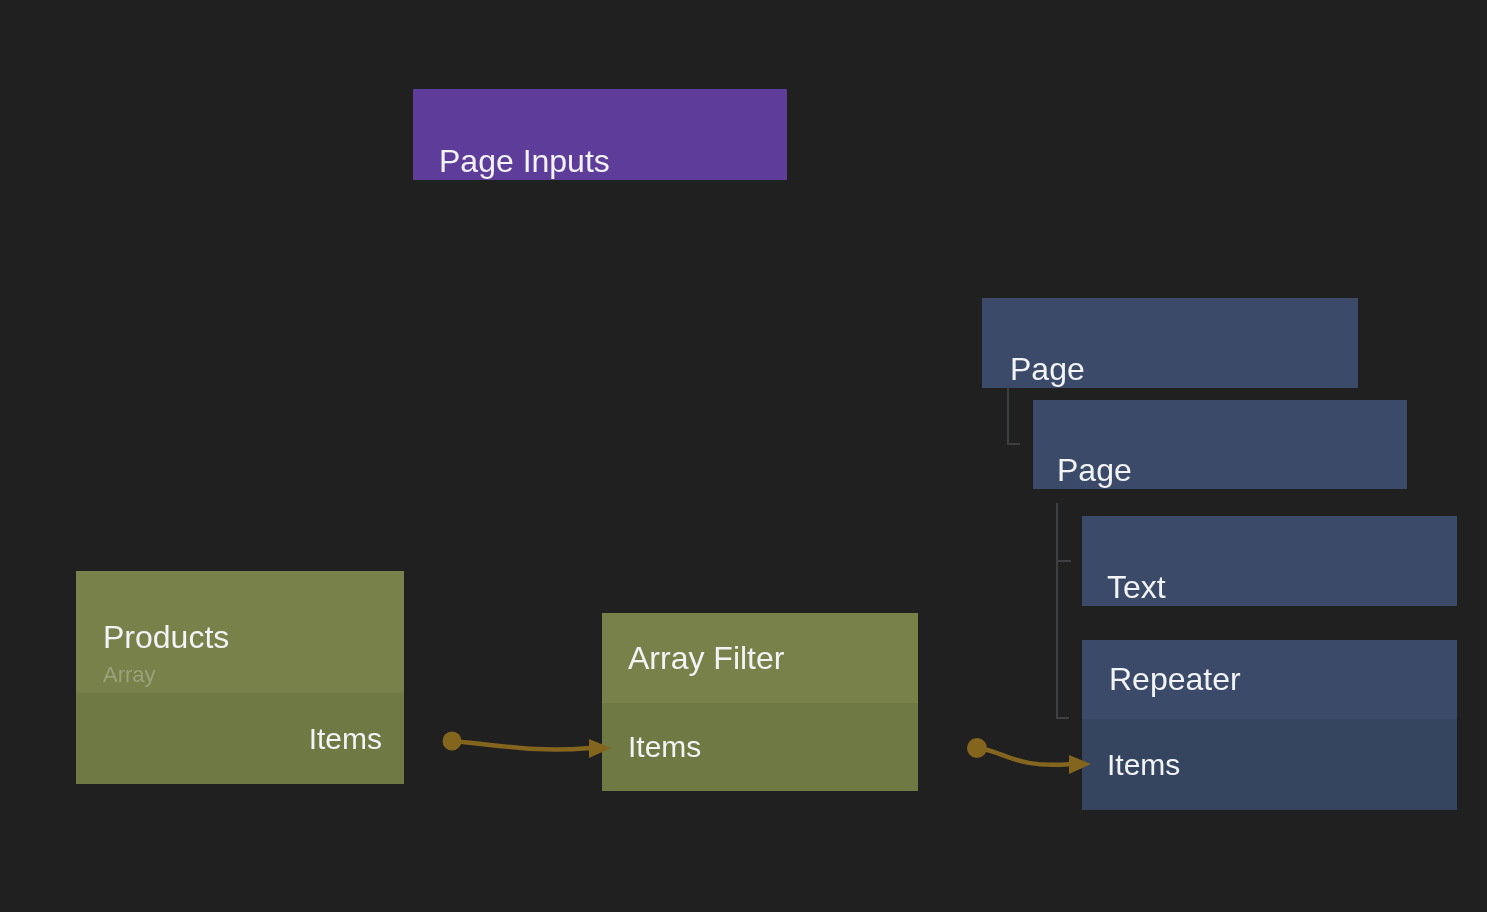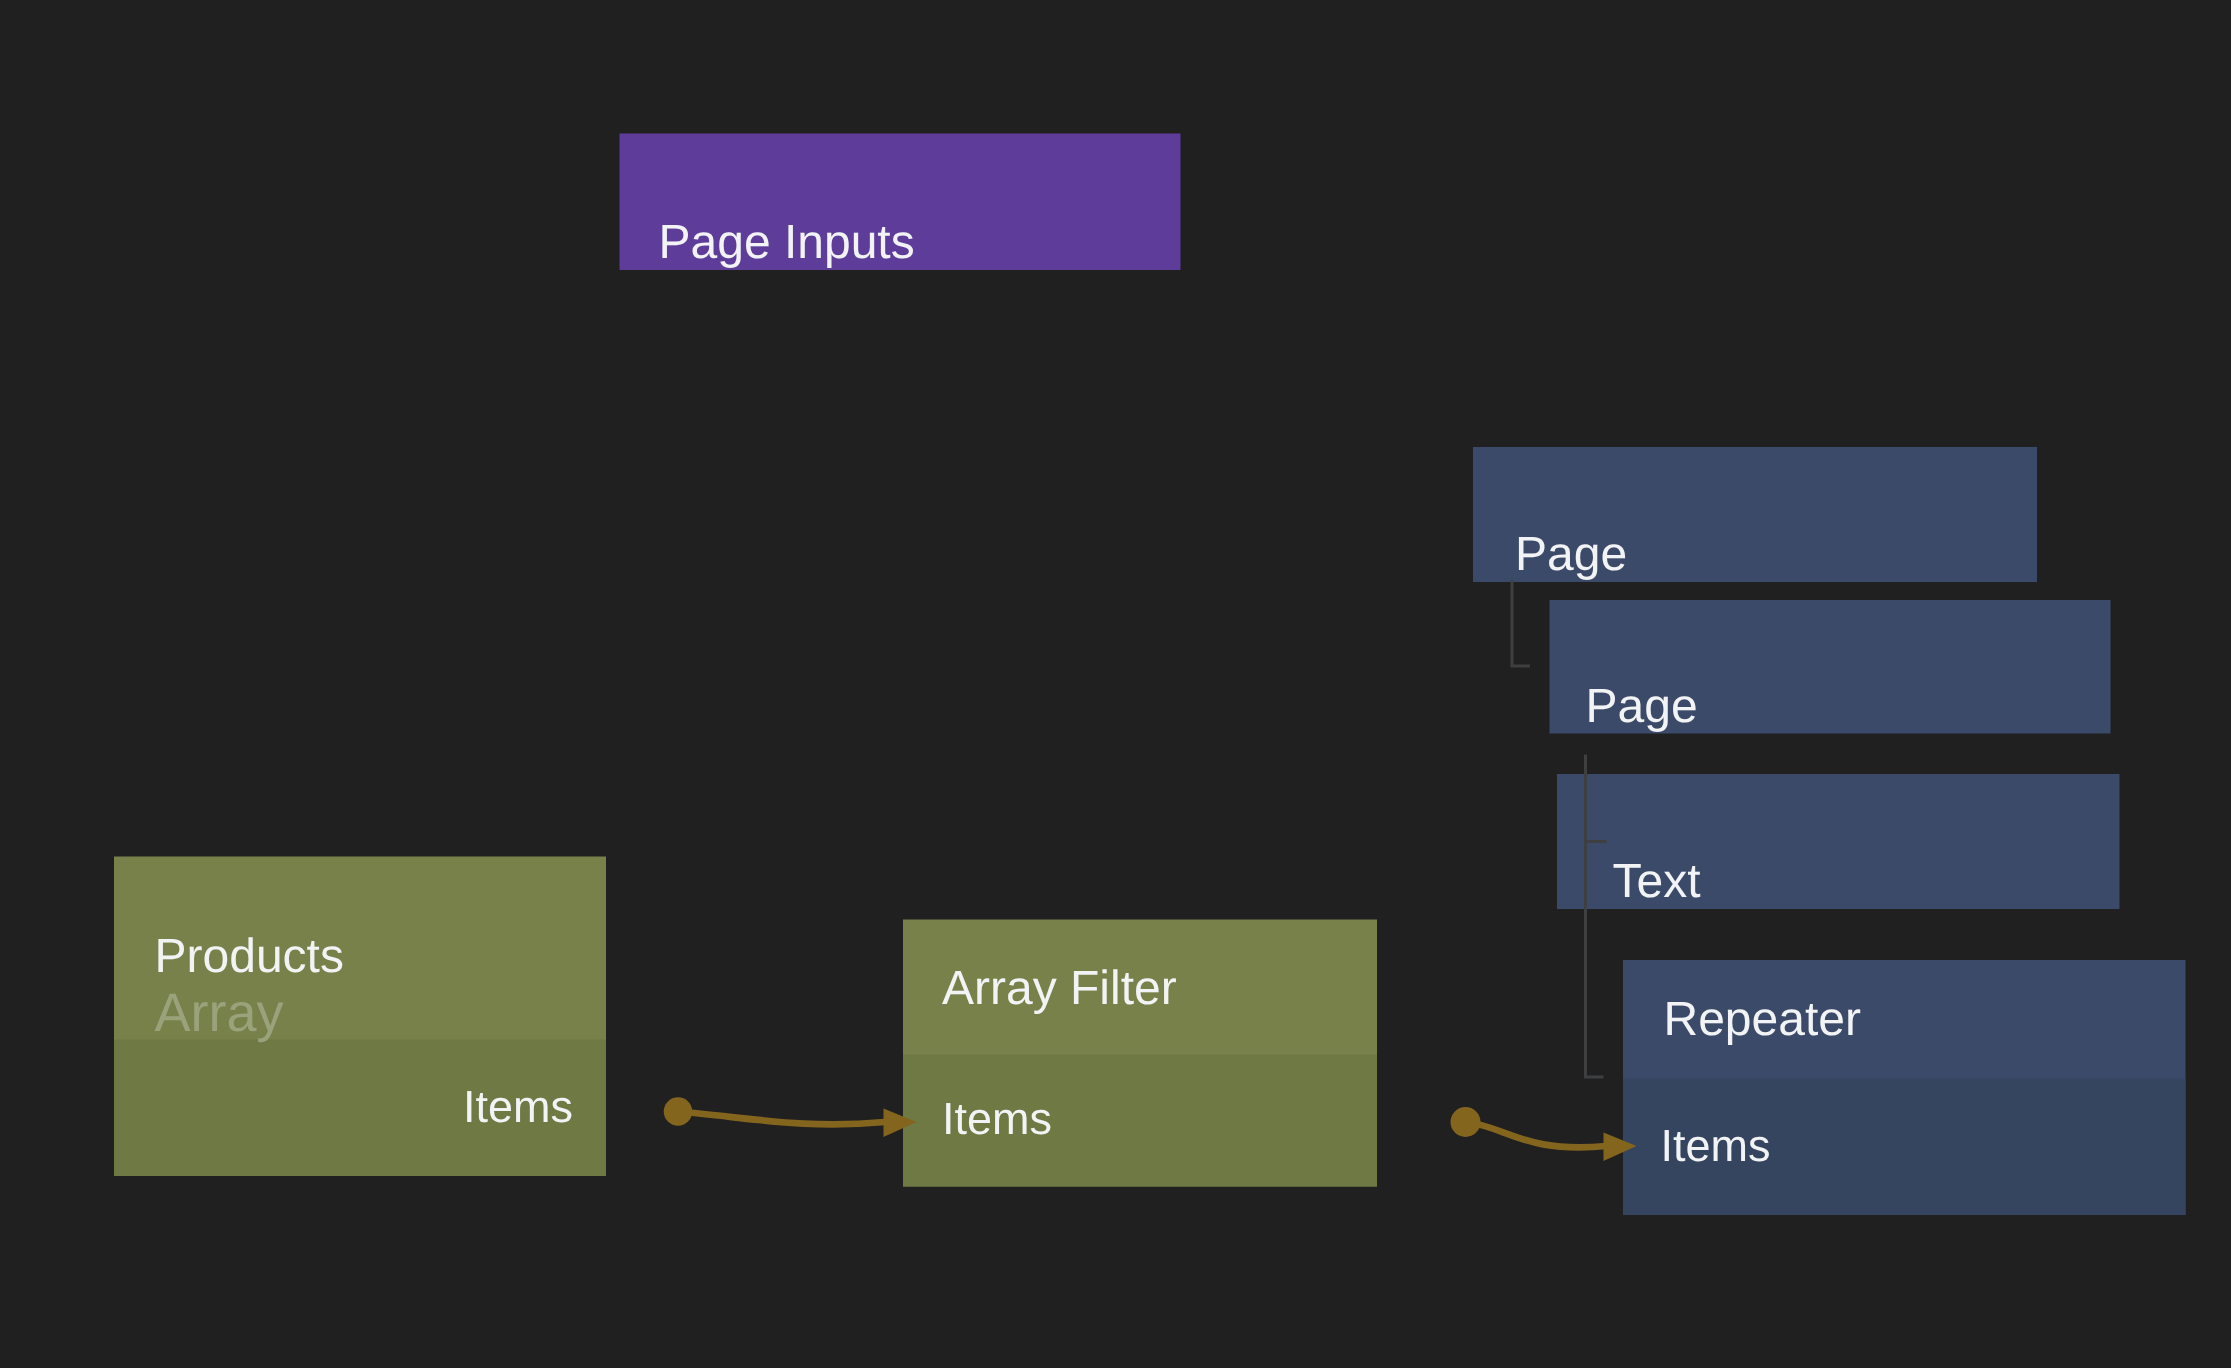--- a/index.html
+++ b/index.html
@@ -32,21 +32,21 @@
     padding: 0 26px;
     box-sizing: border-box;
   }
   .node-title {
     font-size: 32px;
     line-height: 37px;
     color: #f2f3f5;
     white-space: nowrap;
   }
   .node-subtitle {
-    font-size: 36px;
+    font-size: 22px;
     line-height: 37px;
     color: #9aa27c;
     white-space: nowrap;
   }
   .port-row {
     display: flex;
     align-items: center;
     padding: 0 26px;
     box-sizing: border-box;
     font-size: 30px;
@@ -87,21 +87,21 @@
       <span class="node-title">Page</span>
     </div>
   </div>
 
   <div class="node node-blue" style="left:1033px; top:400px; width:374px; height:89px;">
     <div class="node-header" style="padding-left:24px;">
       <span class="node-title">Page</span>
     </div>
   </div>
 
-  <div class="node node-blue" style="left:1038px; top:516px; width:375px; height:90px;padding-left:12px;">
+  <div class="node node-blue" style="left:1082px; top:516px; width:375px; height:90px;">
     <div class="node-header" style="padding-left:25px;">
       <span class="node-title">Text</span>
     </div>
   </div>
 
   <div class="node node-blue" style="left:1082px; top:640px; width:375px; height:170px;">
     <div class="header-fixed" style="height:79px; padding-left:27px;">
       <span class="node-title">Repeater</span>
     </div>
     <div class="port-row port-row-blue" style="height:91px; padding-left:25px;">

